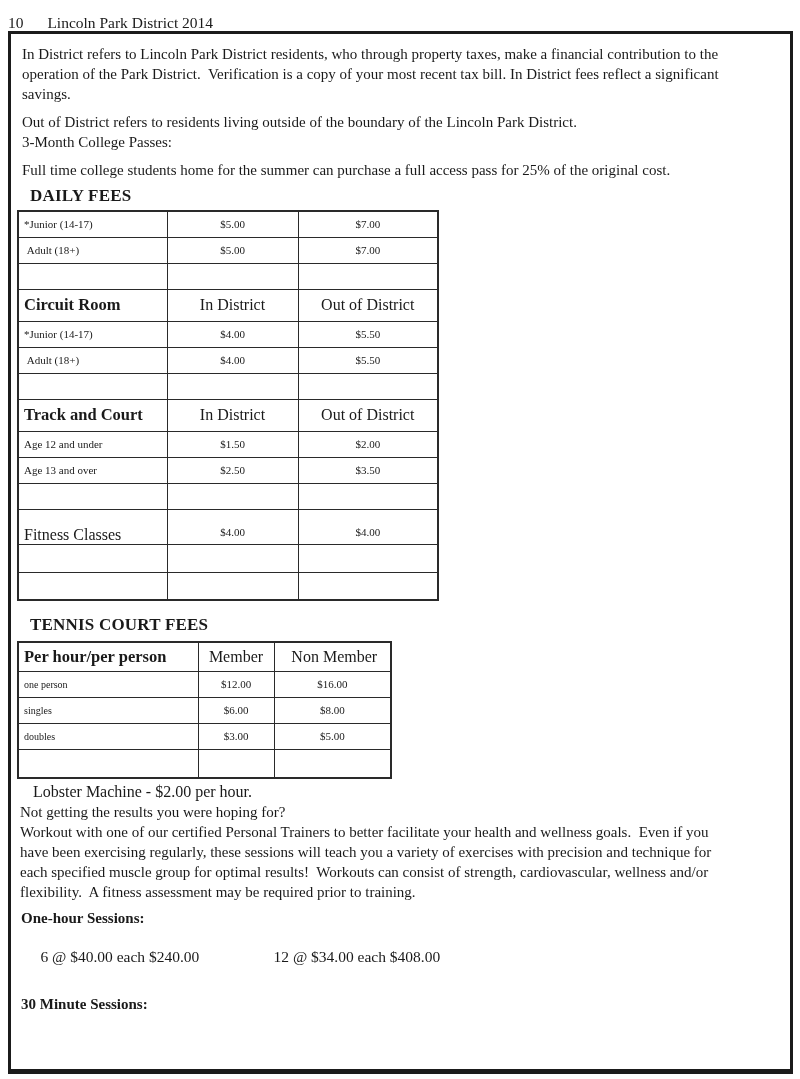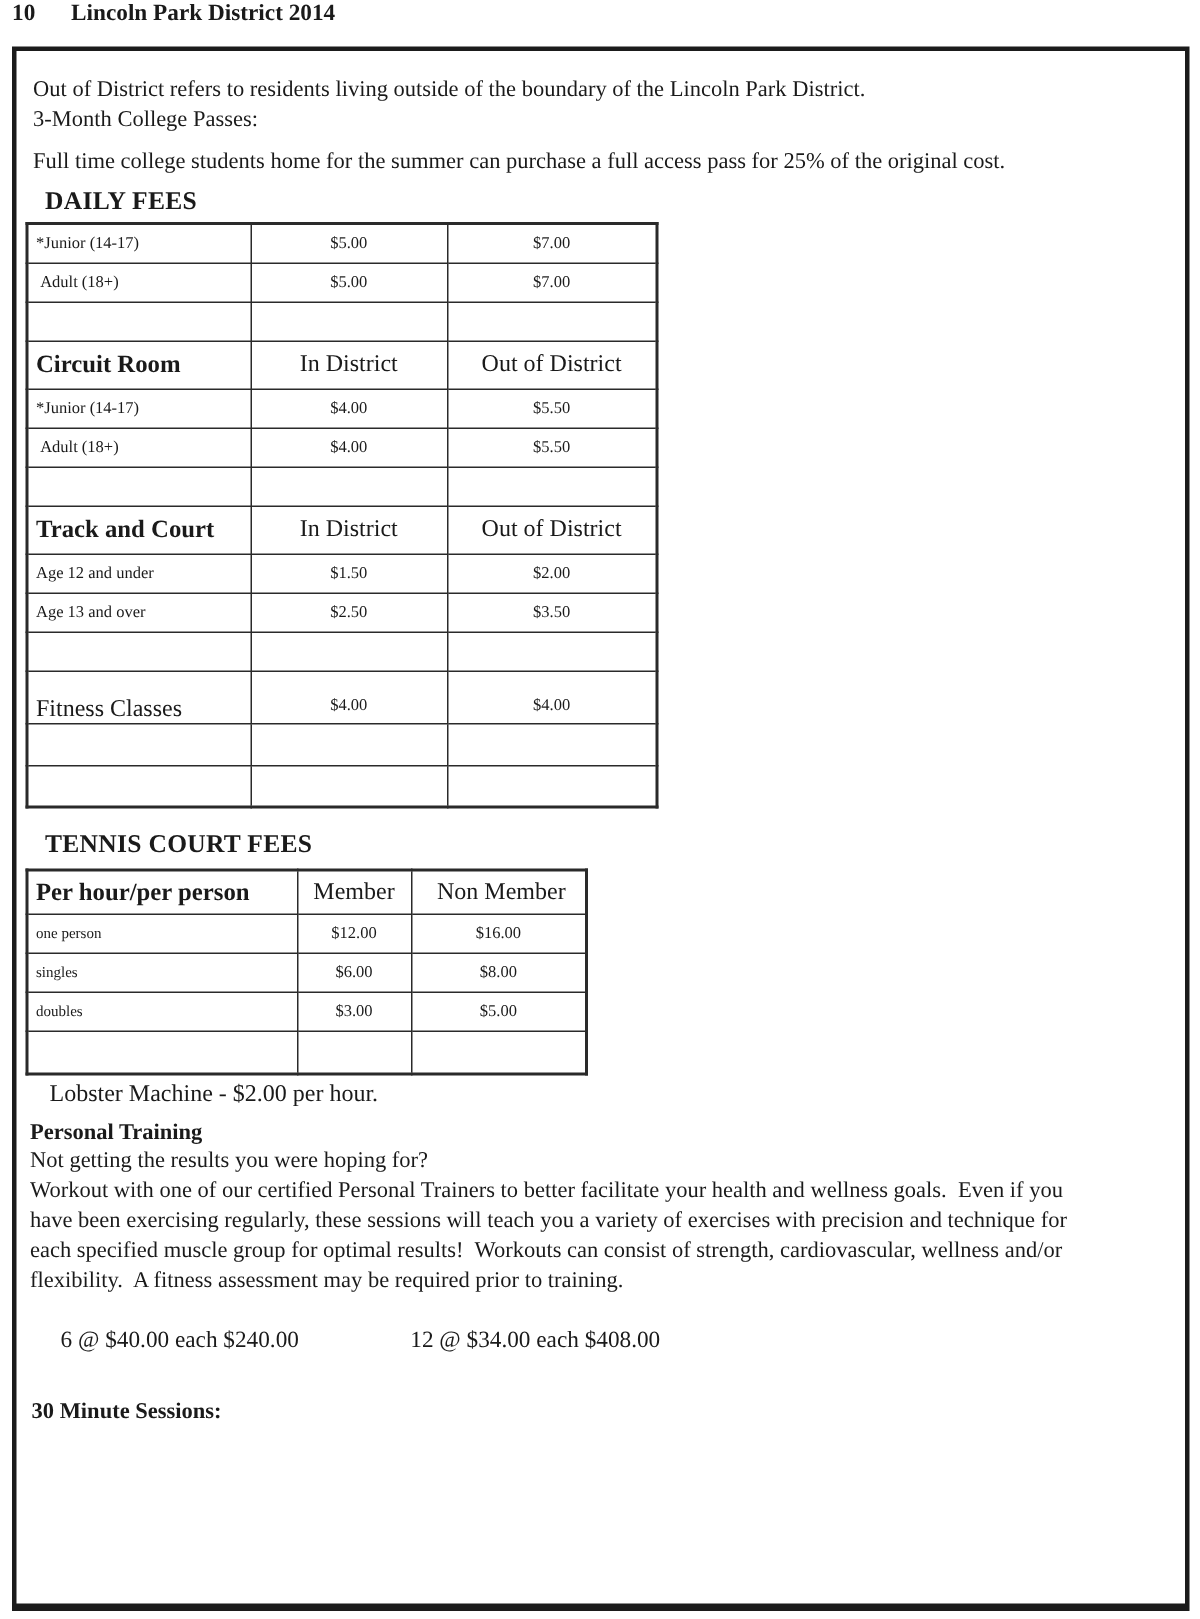--- a/index.html
+++ b/index.html
@@ -5,22 +5,22 @@
   * { box-sizing: border-box; margin: 0; padding: 0; }
   html, body { background: #ffffff; }
   body {
     width: 800px; height: 1079px;
     position: relative;
     font-family: "Liberation Serif", serif;
     color: #1a1a1a;
     overflow: hidden;
   }
   .page-header {
-    position: absolute; top: 0; left: 8px;
-    font-weight: bold; font-size: 15.5px;
+    position: absolute; top: 14px; left: 8px;
+    font-weight: normal; font-size: 15.5px;
   }
   .page-header .num { display: inline-block; margin-right: 20px; }
   .frame {
     position: absolute; left: 8px; top: 31px;
     width: 785px; height: 1043px;
     border: 3px solid #1b1b1b;
     border-bottom-width: 5px;
     padding: 8px 4px 0 6px;
     overflow: hidden;
   }
@@ -92,20 +92,23 @@
 </head>
 <body>
 
 <div class="page-header">
   <span class="num">10</span>
   <span class="title">Lincoln Park District 2014</span>
 </div>
 
 <div class="frame">
 
+  <p class="para p1">In District refers to Lincoln Park District residents, who through property taxes, make a financial contribution to the
+operation of the Park District.  Verification is a copy of your most recent tax bill. In District fees reflect a significant
+savings.</p>
   <p class="para p2">Out of District refers to residents living outside of the boundary of the Lincoln Park District.
 3-Month College Passes:</p>
   <p class="para p3">Full time college students home for the summer can purchase a full access pass for 25% of the original cost.</p>
 
   <h2 class="section-heading">DAILY FEES</h2>
 
   <table class="fees-table">
     <colgroup>
         <col class="c1">
         <col class="c2">
@@ -217,27 +220,27 @@
       <tr class="spacer-row">
         <td></td>
           <td></td>
           <td></td>
       </tr>
     </tbody>
   </table>
 
   <p class="lobster">Lobster Machine - $2.00 per hour.</p>
 
-  <h3 class="pt-heading">Personal Training</h3>
   <p class="pt-question">Not getting the results you were hoping for?</p>
   <p class="pt-body">Workout with one of our certified Personal Trainers to better facilitate your health and wellness goals.  Even if you
 have been exercising regularly, these sessions will teach you a variety of exercises with precision and technique for
 each specified muscle group for optimal results!  Workouts can consist of strength, cardiovascular, wellness and/or
 flexibility.  A fitness assessment may be required prior to training.</p>
 
+  <h3 class="sess-heading first">One-hour Sessions:</h3>
   <p class="sess-line one-hour-line">
     <span class="opt1"> 6 @ $40.00 each $240.00</span><span class="opt2">12 @ $34.00 each $408.00</span>
   </p>
 
   <h3 class="sess-heading">30 Minute Sessions:</h3>
   <p class="sess-line thirty-line">
     
   </p>
 
 </div>

